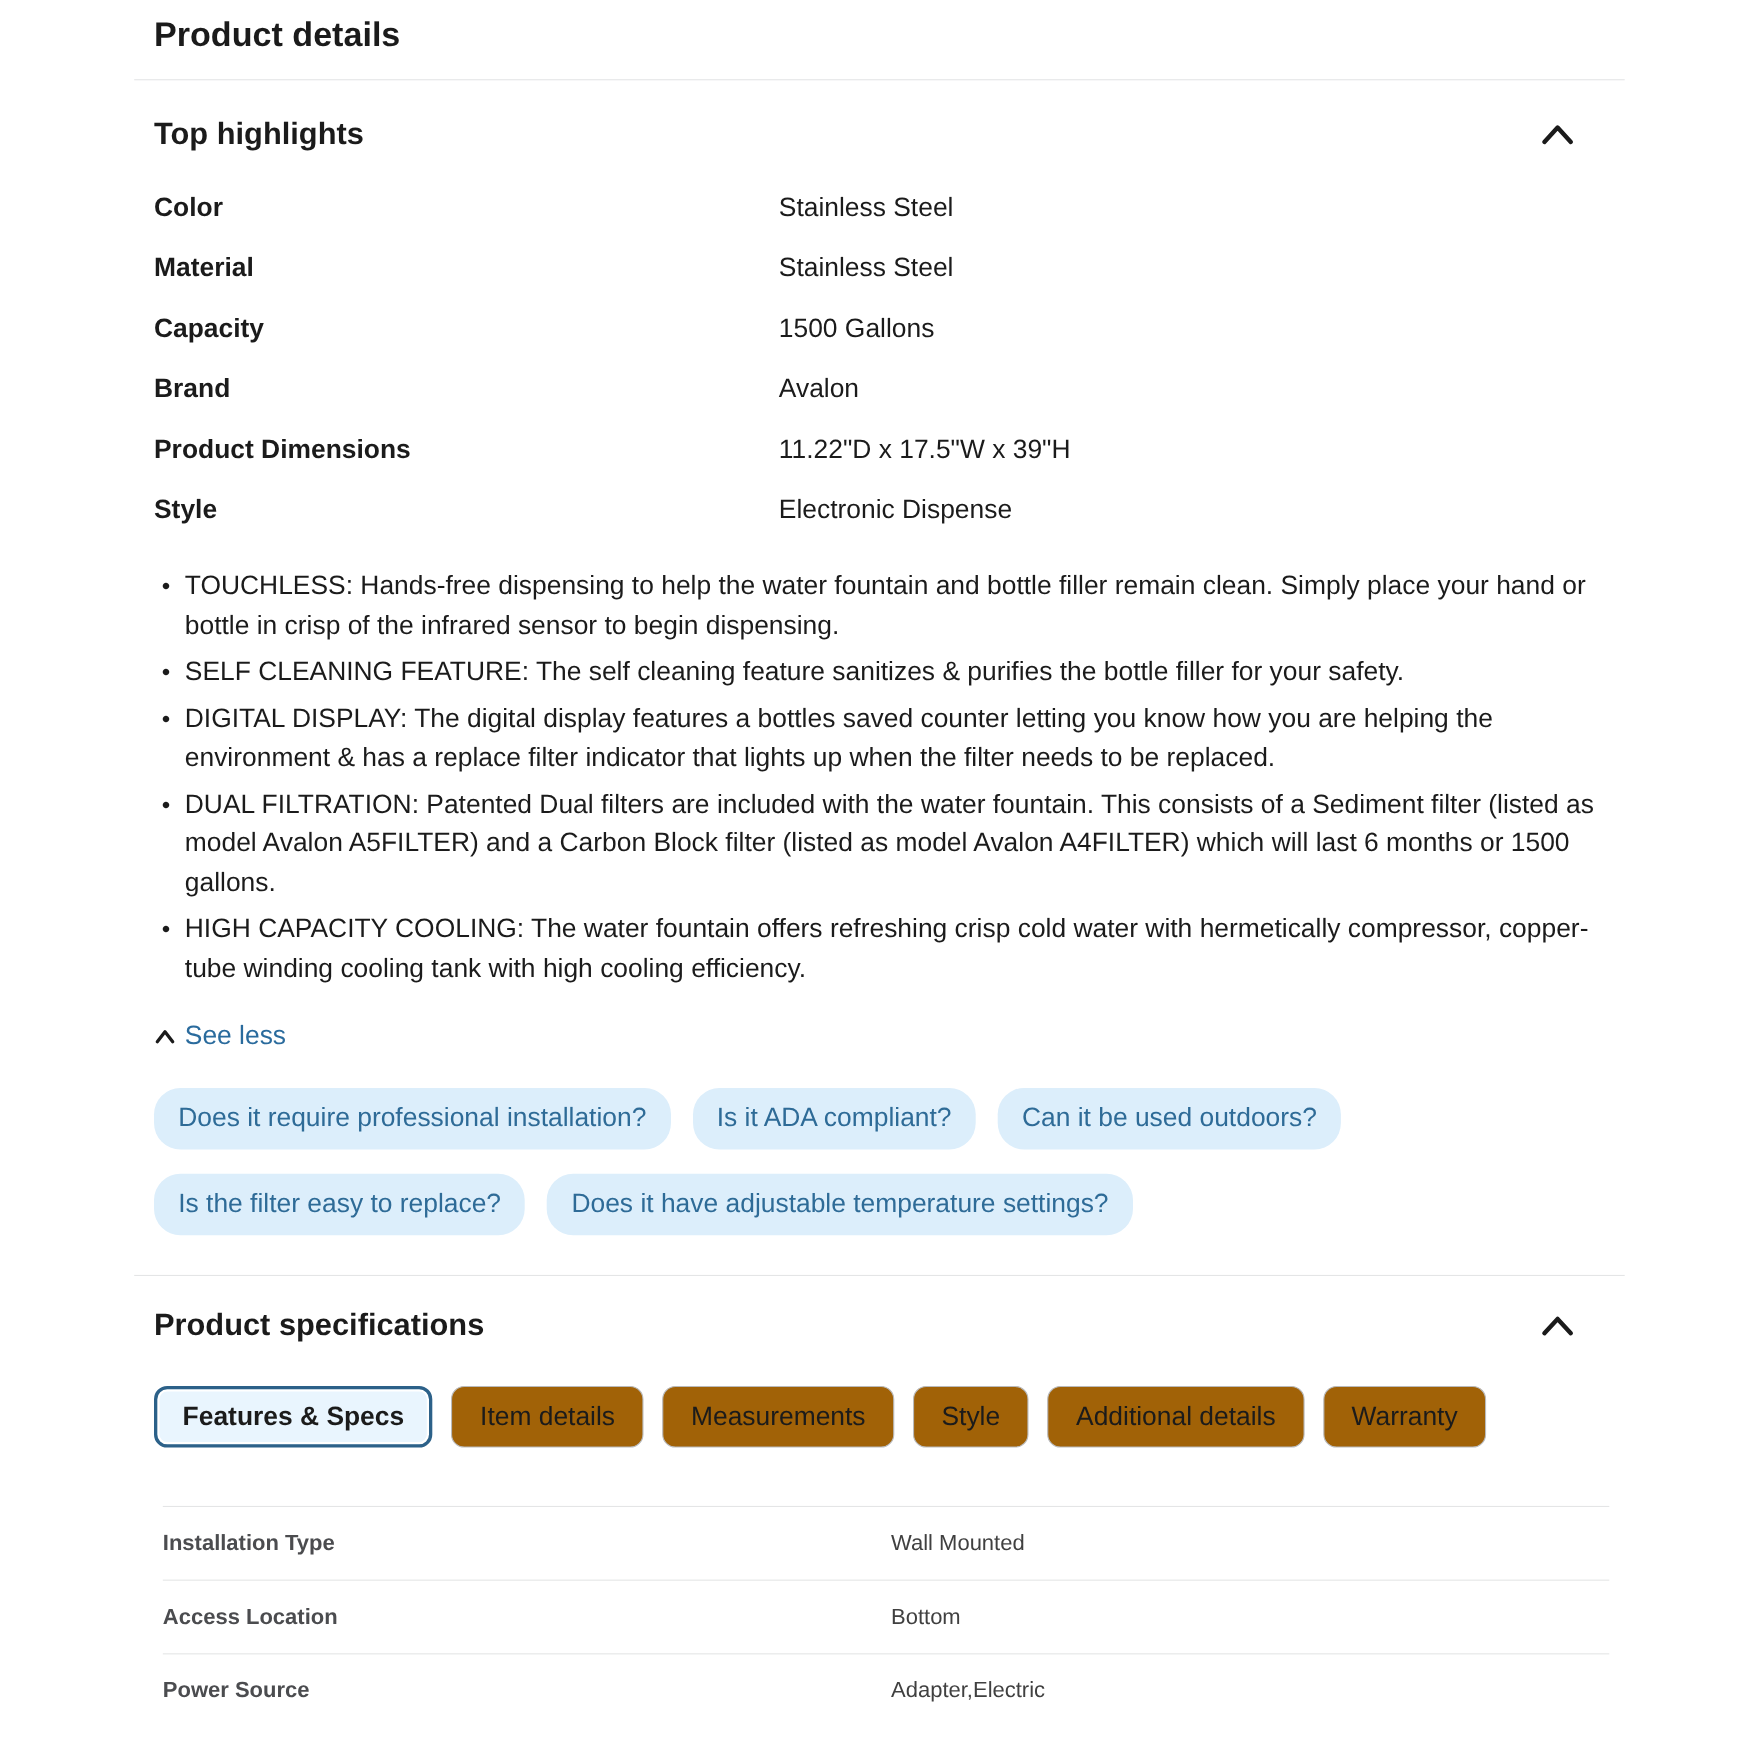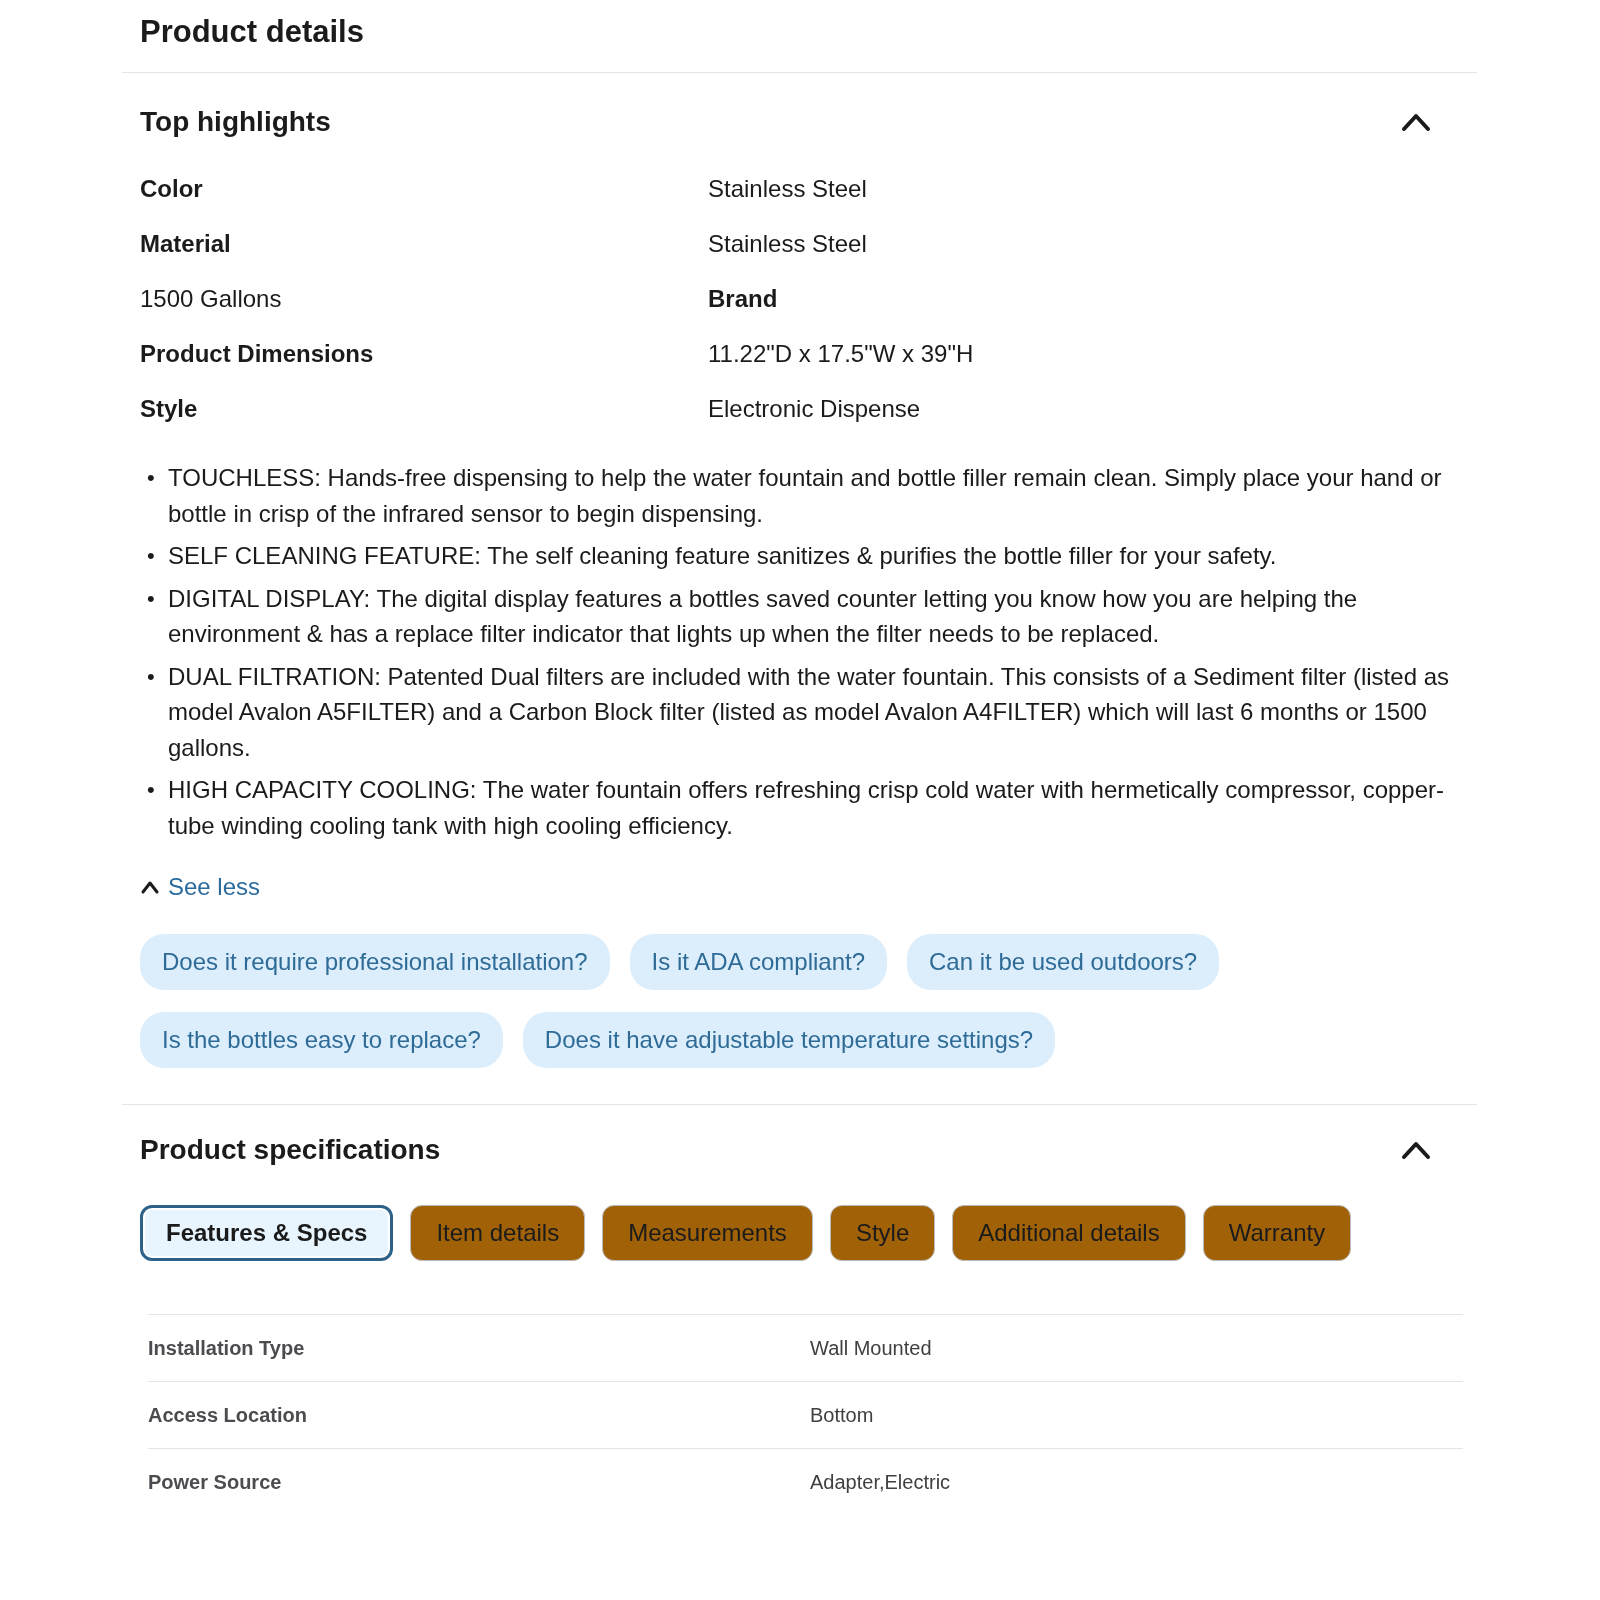--- a/index.html
+++ b/index.html
@@ -73,23 +73,25 @@
   </div>
 
   <div class="kv-grid">
 
       <div class="kv-label">Color</div>
       <div class="kv-value">Stainless Steel</div>
 
       <div class="kv-label">Material</div>
       <div class="kv-value">Stainless Steel</div>
 
+      <div class="kv-label">Capacity</div>
       <div class="kv-value">1500 Gallons</div>
 
       <div class="kv-label">Brand</div>
+      <div class="kv-value">Avalon</div>
 
       <div class="kv-label">Product Dimensions</div>
       <div class="kv-value">11.22"D x 17.5"W x 39"H</div>
 
       <div class="kv-label">Style</div>
       <div class="kv-value">Electronic Dispense</div>
     </div>
 
   <ul class="bullets">
 
@@ -114,21 +116,21 @@
   </button>
 
   <div class="pills">
 
       <button class="pill">Does it require professional installation?</button>
 
       <button class="pill">Is it ADA compliant?</button>
 
       <button class="pill">Can it be used outdoors?</button>
 
-      <button class="pill">Is the bottles easy to replace?</button>
+      <button class="pill">Is the filter easy to replace?</button>
 
       <button class="pill">Does it have adjustable temperature settings?</button>
     </div>
 
   <div class="divider before-specs"></div>
 
   
   <div class="section-header specs">
     <h2 class="section-title">Product specifications</h2>
     <button class="collapse-btn">

